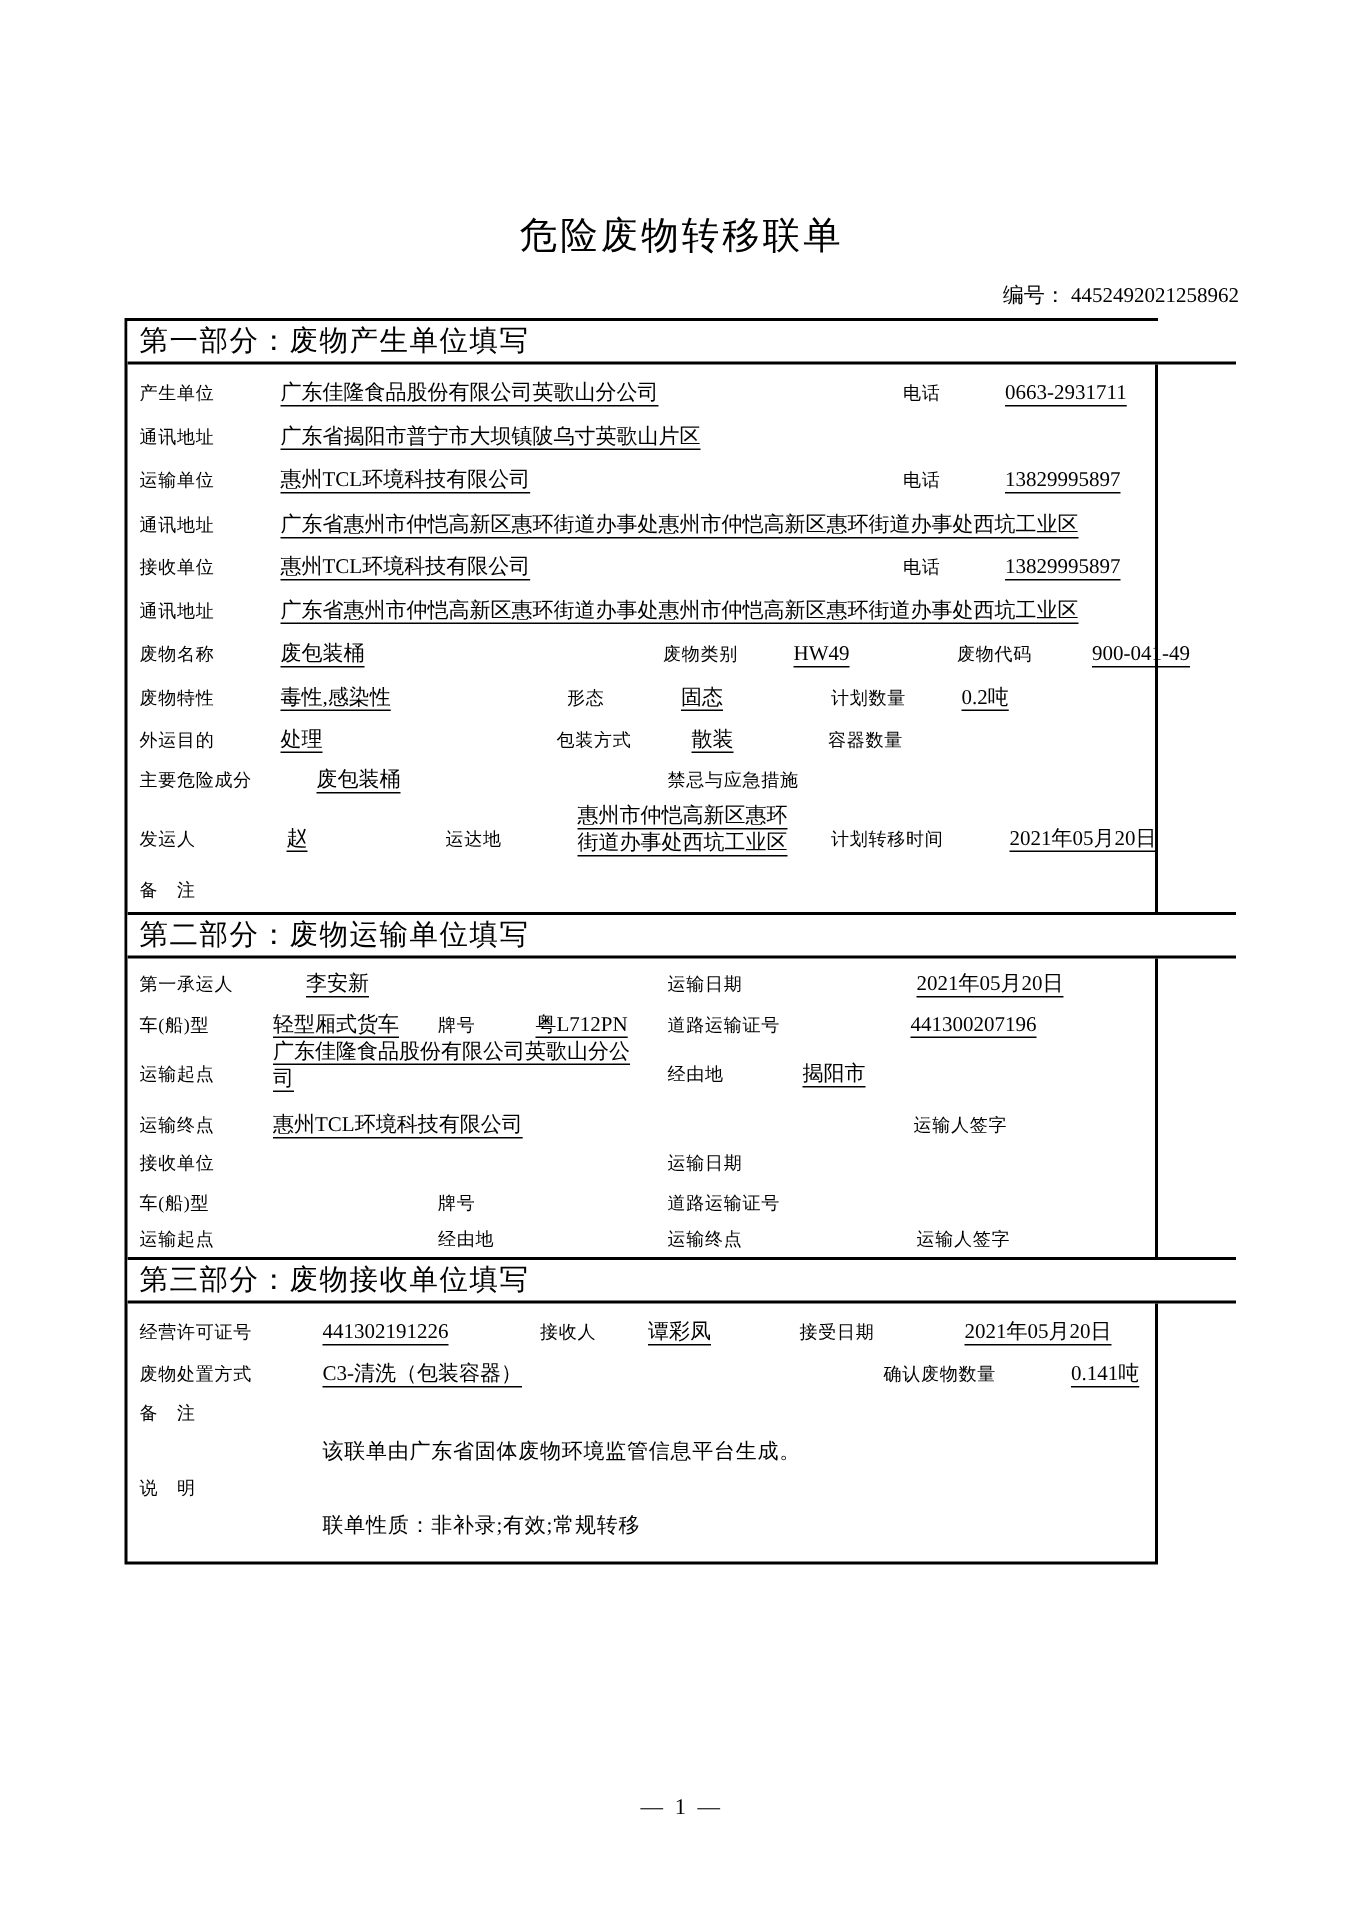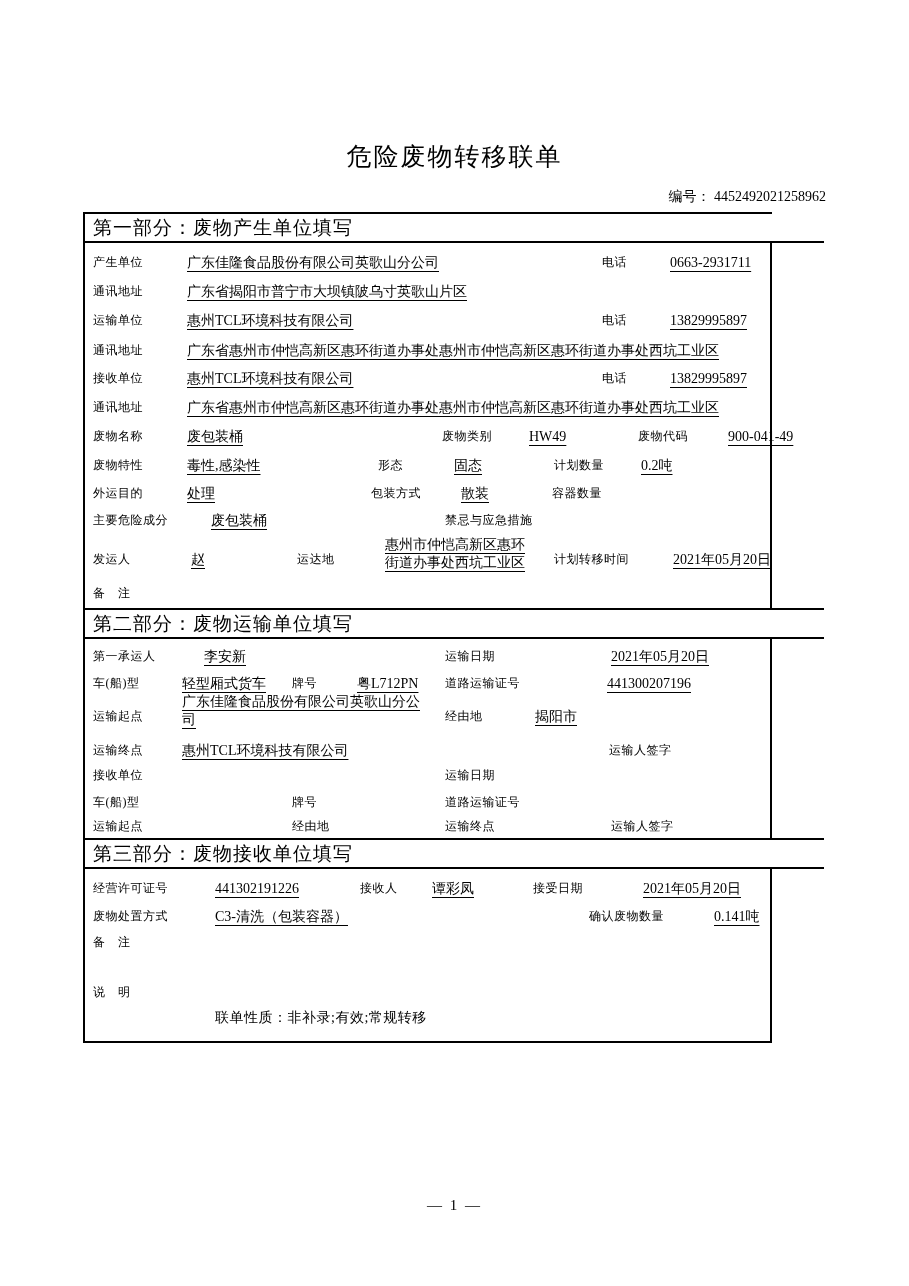--- a/index.html
+++ b/index.html
@@ -163,20 +163,21 @@
     <span class="cell lb" style="left:448px;top:666px">接受日期</span>
     <span class="cell val" style="left:558px;top:666px">2021年05月20日</span>
 
     <span class="cell lb" style="left:8px;  top:694px">废物处置方式</span>
     <span class="cell val" style="left:130px;top:694px">C3-清洗（包装容器）</span>
     <span class="cell lb" style="left:504px;top:694px">确认废物数量</span>
     <span class="cell val" style="left:629px;top:694px">0.141吨</span>
 
     <span class="cell lb" style="left:8px;  top:720px">备　注</span>
 
+    <span class="cell lb" style="left:130px;top:746px;font-size:14px">该联单由广东省固体废物环境监管信息平台生成。</span>
     <span class="cell lb" style="left:8px;  top:770px">说　明</span>
     <span class="cell lb" style="left:130px;top:795px;font-size:14px">联单性质：非补录;有效;常规转移</span>
 
   </div>
 
   <div class="footer">—  1  —</div>
 
 </div>
 
 </body></html>

